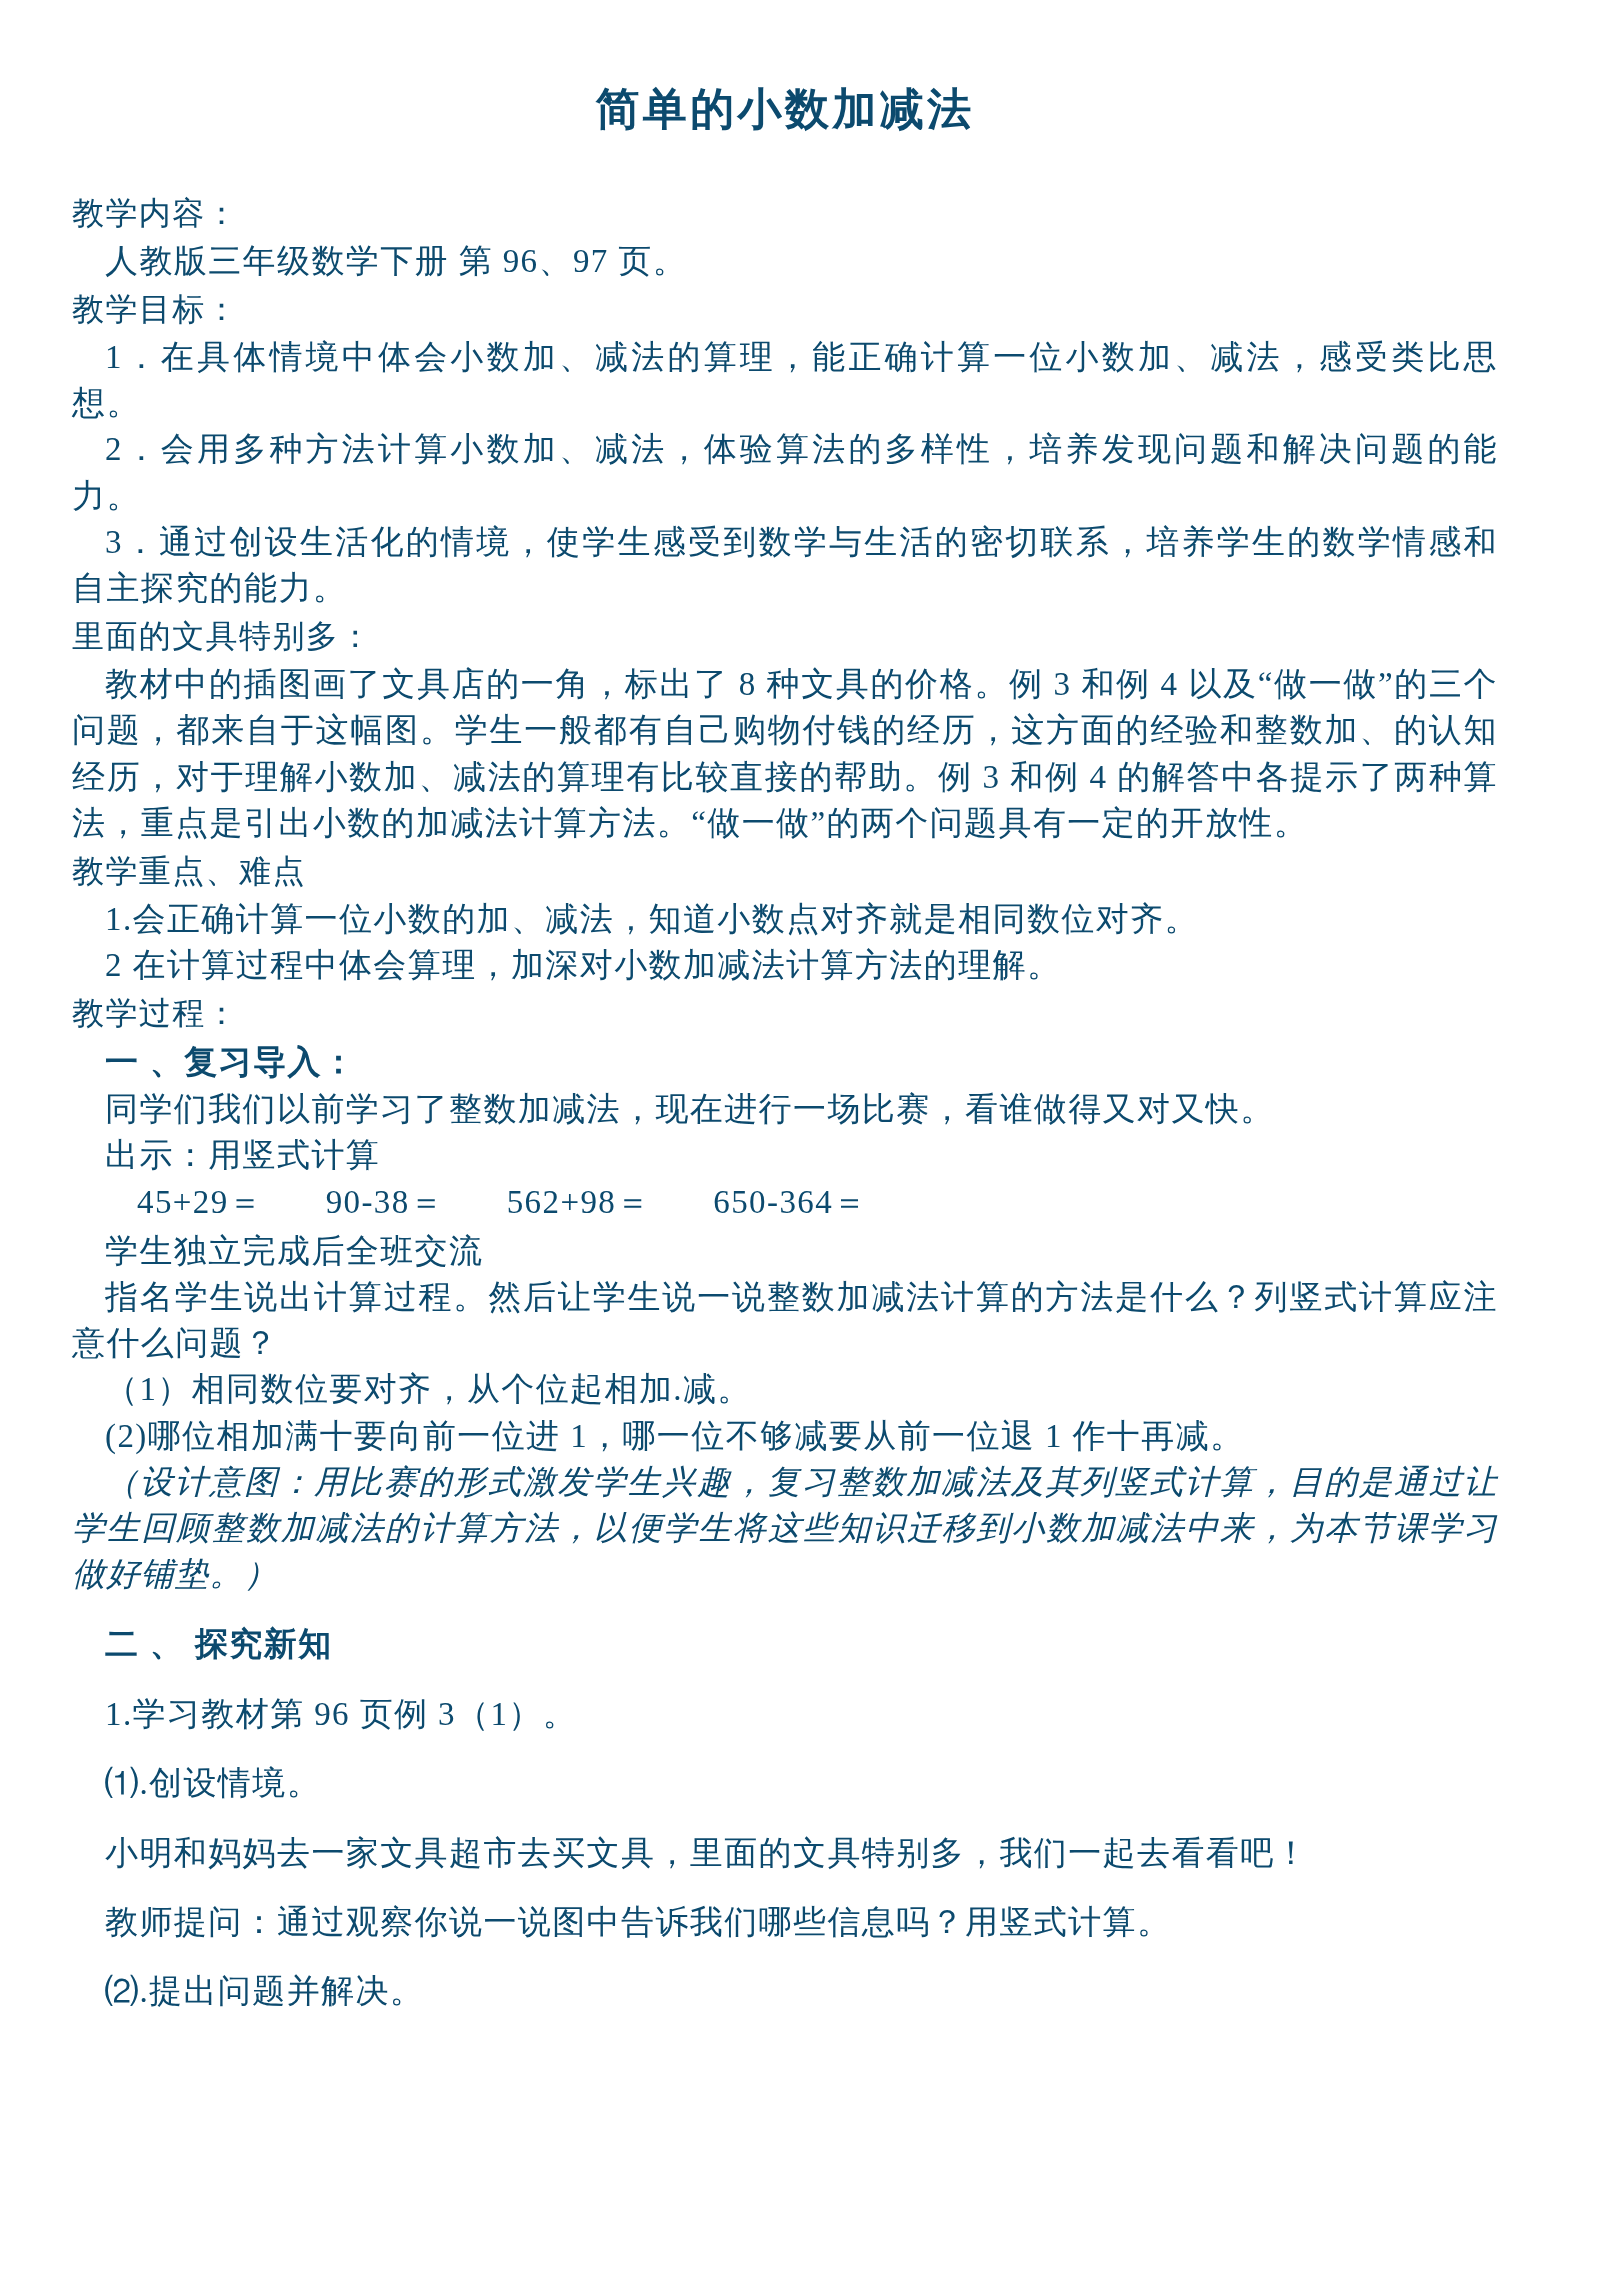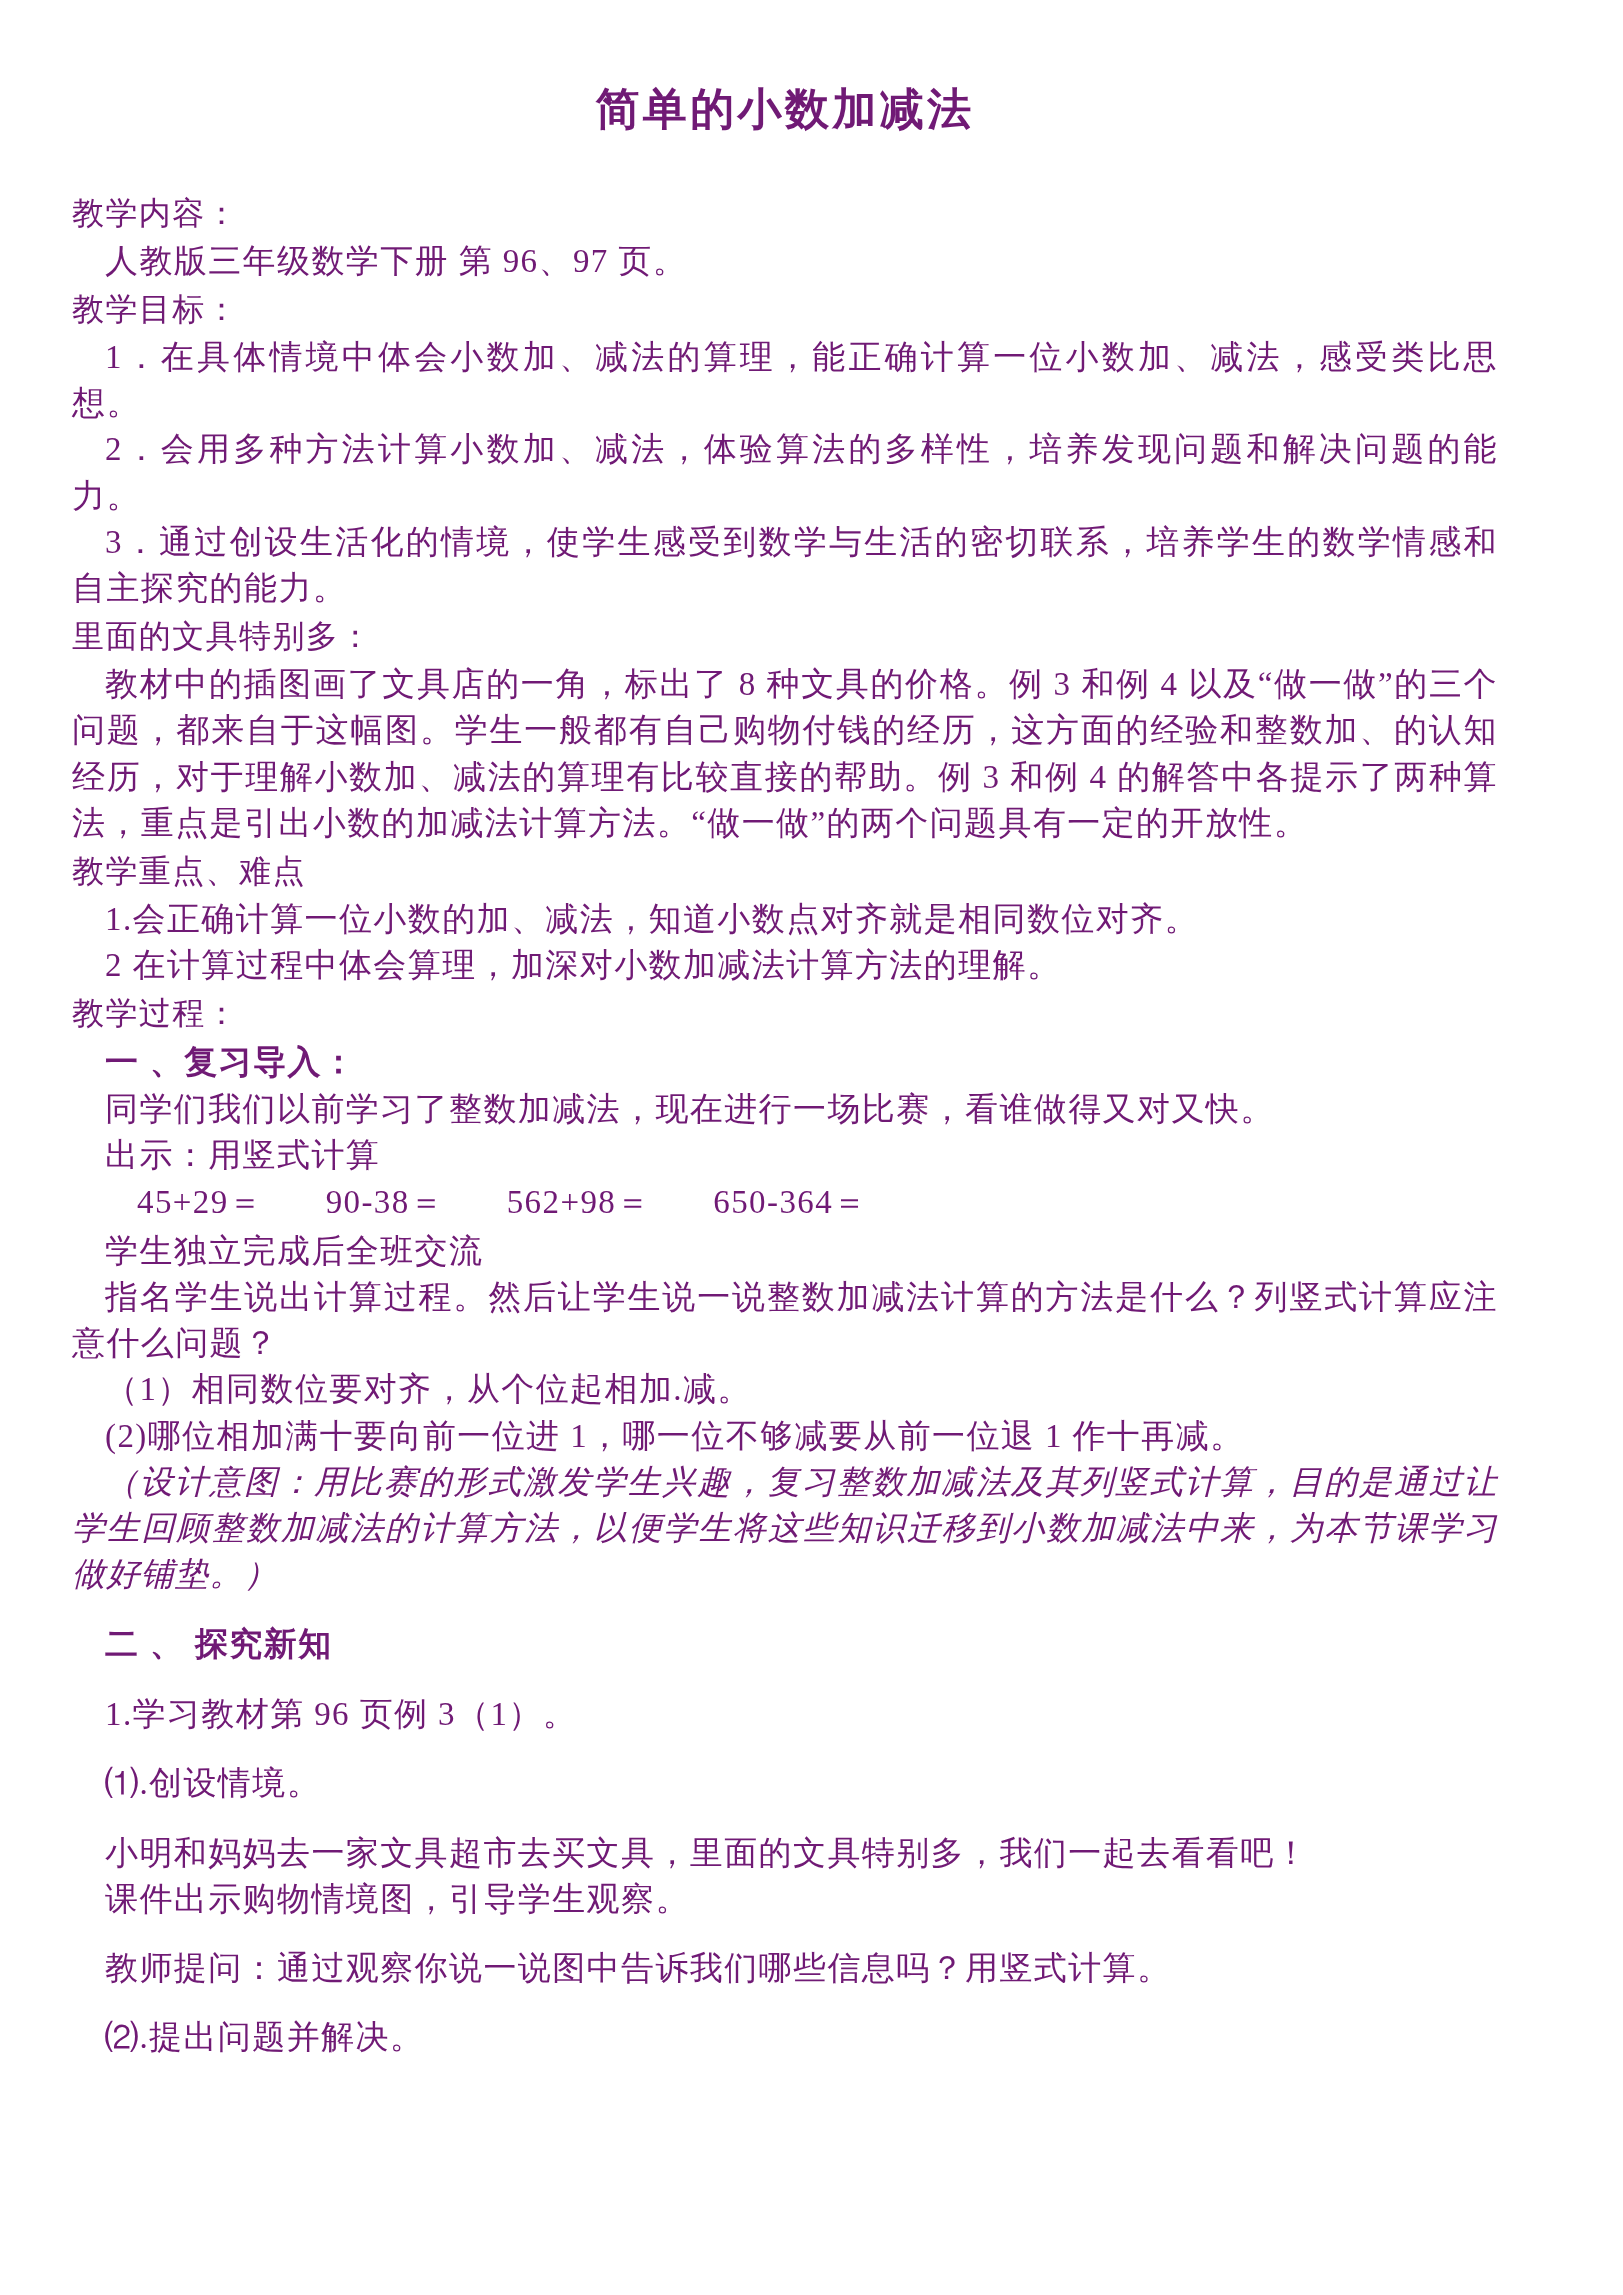--- a/index.html
+++ b/index.html
@@ -6,21 +6,21 @@
     margin: 0;
     padding: 0;
     background: #ffffff;
   }
   .page {
     width: 1566px;
     min-height: 2295px;
     box-sizing: border-box;
     padding: 80px 68px 55px 72px;
     background: #ffffff;
-    color: #701a75;
+    color: #0c4a6e;
     font-family: "Liberation Serif", "DejaVu Serif", serif;
     font-size: 33px;
     letter-spacing: 1.4px;
   }
   .doc-title {
     font-family: "Liberation Sans", "DejaVu Sans", sans-serif;
     font-size: 44px;
     font-weight: 700;
     text-align: center;
     letter-spacing: 3.4px;
@@ -92,18 +92,17 @@
   <p class="ind">学生独立完成后全班交流</p>
   <p class="ind">指名学生说出计算过程。然后让学生说一说整数加减法计算的方法是什么？列竖式计算应注意什么问题？</p>
   <p class="ind">（1）相同数位要对齐，从个位起相加.减。</p>
   <p class="ind">(2)哪位相加满十要向前一位进 1，哪一位不够减要从前一位退 1 作十再减。</p>
   <p class="ind kai">（设计意图：用比赛的形式激发学生兴趣，复习整数加减法及其列竖式计算，目的是通过让学生回顾整数加减法的计算方法，以便学生将这些知识迁移到小数加减法中来，为本节课学习做好铺垫。）</p>
 
   <p class="sub gap">二 、 探究新知</p>
   <p class="ind gap">1.学习教材第 96 页例 3（1）。</p>
   <p class="ind gap">⑴.创设情境。</p>
   <p class="ind gap">小明和妈妈去一家文具超市去买文具，里面的文具特别多，我们一起去看看吧！</p>
-  <p class="ind">课件出示购物情境图，引导学生观察。</p>
   <p class="ind gap">教师提问：通过观察你说一说图中告诉我们哪些信息吗？用竖式计算。</p>
   <p class="ind gap">⑵.提出问题并解决。</p>
 
 </div>
 
 
 </body></html>

